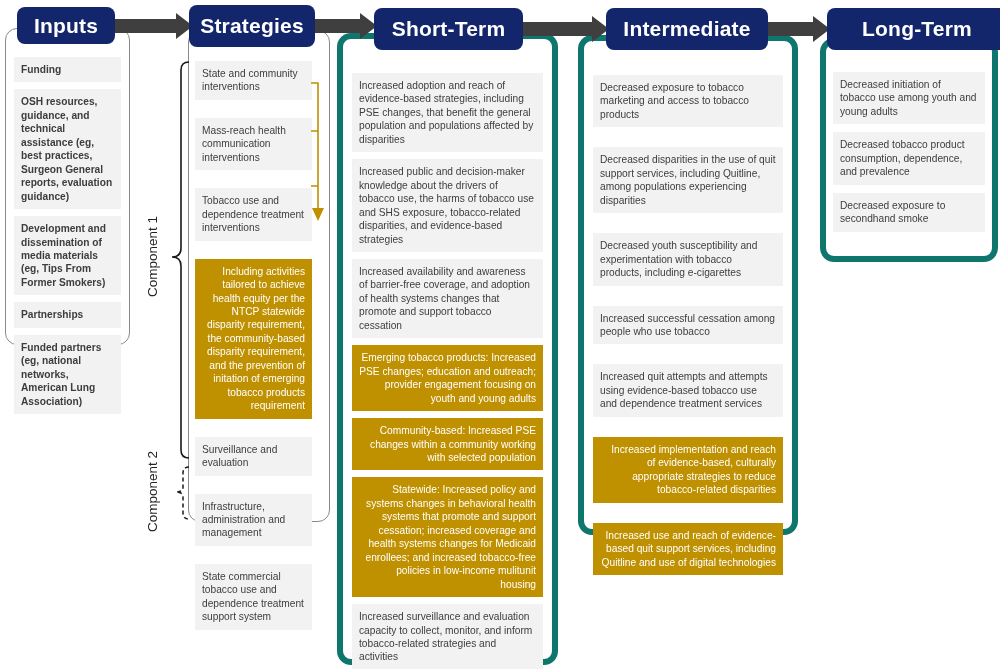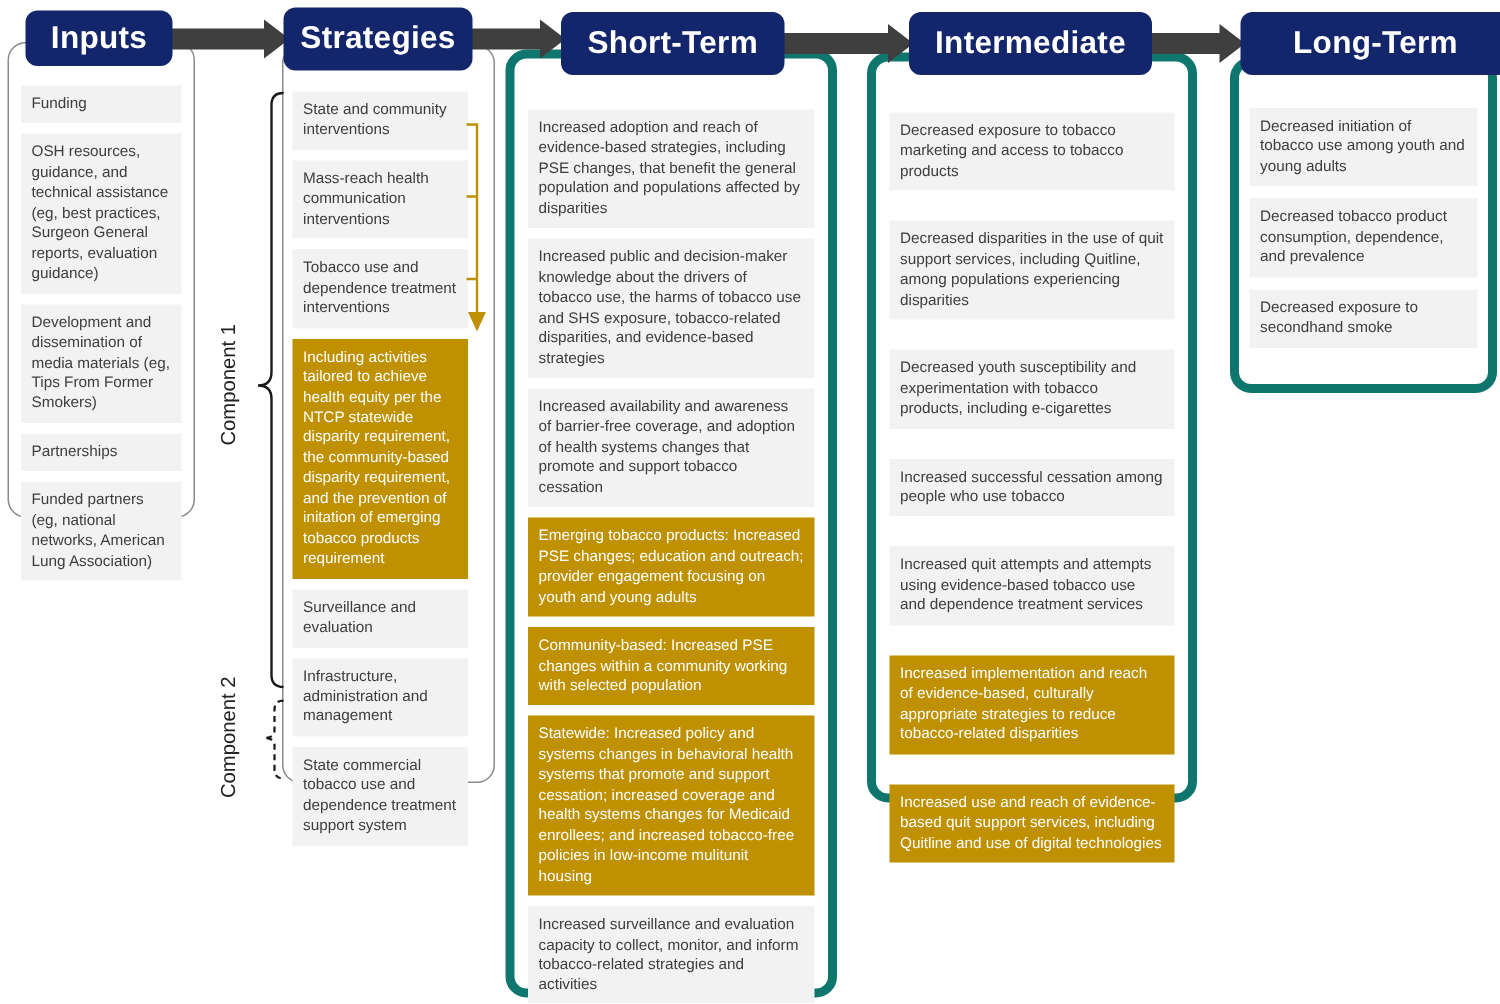--- a/index.html
+++ b/index.html
@@ -16,23 +16,23 @@
   .c-black{border:6px solid #0f766e;border-radius:14px;}
   .header{
     position:absolute;z-index:3;background:var(--navy,#14266b);color:#fff;
     border-radius:8px;display:flex;align-items:center;justify-content:center;
     font-weight:bold;font-size:21px;letter-spacing:.2px;
   }
   .item{
     background:#f2f2f2;color:#3d3d3d;font-size:10.2px;line-height:1.32;
     padding:6px 7px;flex:0 0 auto;
   }
-  .item.gold{background:var(--gold,#BF9000);color:#ffffff;}
-  .c-inputs{left:5px;top:28px;width:125px;height:317px;padding:28px 8px 8px 8px;gap:7px;}
-  .c-strategies{left:188px;top:30px;width:142px;height:492px;padding:30px 17px 8px 6px;gap:7px;}
+  .item.gold{background:var(--gold,#BF9000);color:#ffffff;text-align:right;}
+  .c-inputs{left:5px;top:28px;width:125px;height:317px;padding:28px 8px 8px 8px;gap:7px;font-weight:bold;}
+  .c-strategies{left:188px;top:30px;width:142px;height:492px;padding:30px 17px 8px 6px;gap:18px;}
   .c-short{left:337px;top:33px;width:221px;height:632px;padding:34px 9px 8px 9px;gap:7px;}
   .c-inter{left:578px;top:35px;width:220px;height:500px;padding:34px 9px 8px 9px;gap:20px;}
   .c-long{left:820px;top:38px;width:178px;height:224px;padding:28px 7px 8px 7px;gap:8px;}
   .h-inputs{left:17px;top:7px;width:98px;height:37px;}
   .h-strategies{left:189px;top:5px;width:126px;height:42px;}
   .h-short{left:374px;top:8px;width:149px;height:42px;}
   .h-inter{left:606px;top:8px;width:162px;height:42px;}
   .h-long{left:827px;top:8px;width:180px;height:42px;}
   .vlabel{
     position:absolute;z-index:3;width:110px;text-align:center;color:#222;

